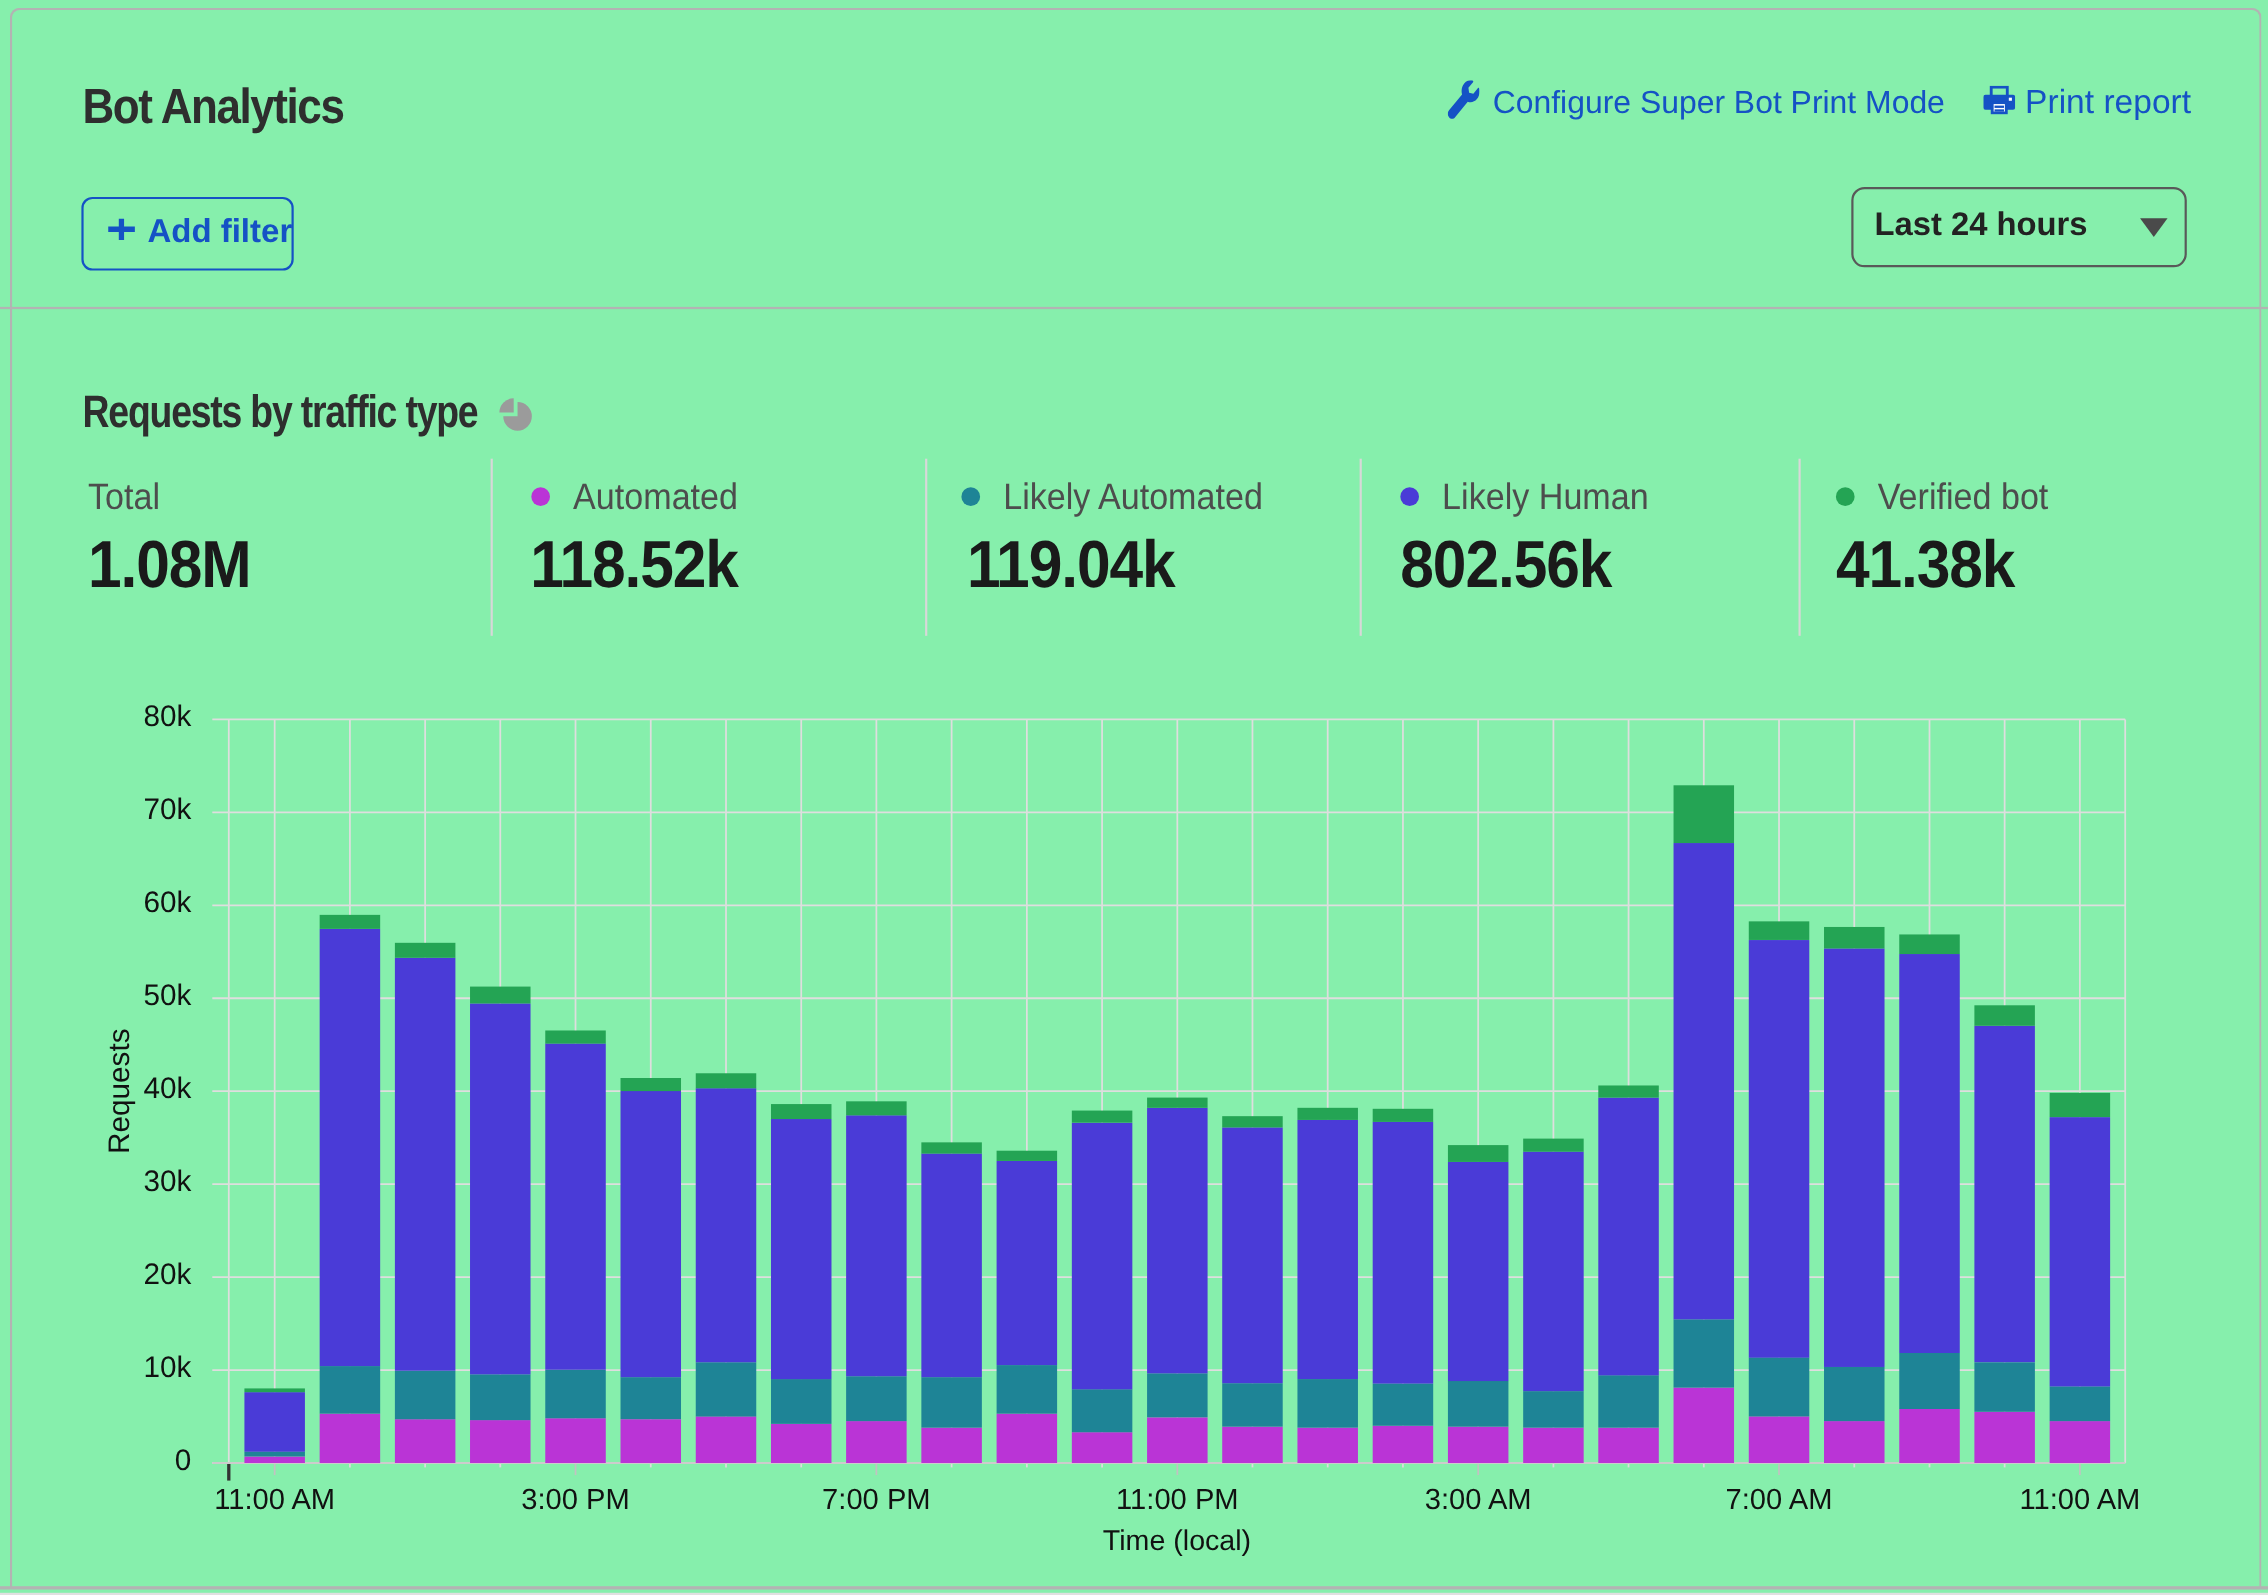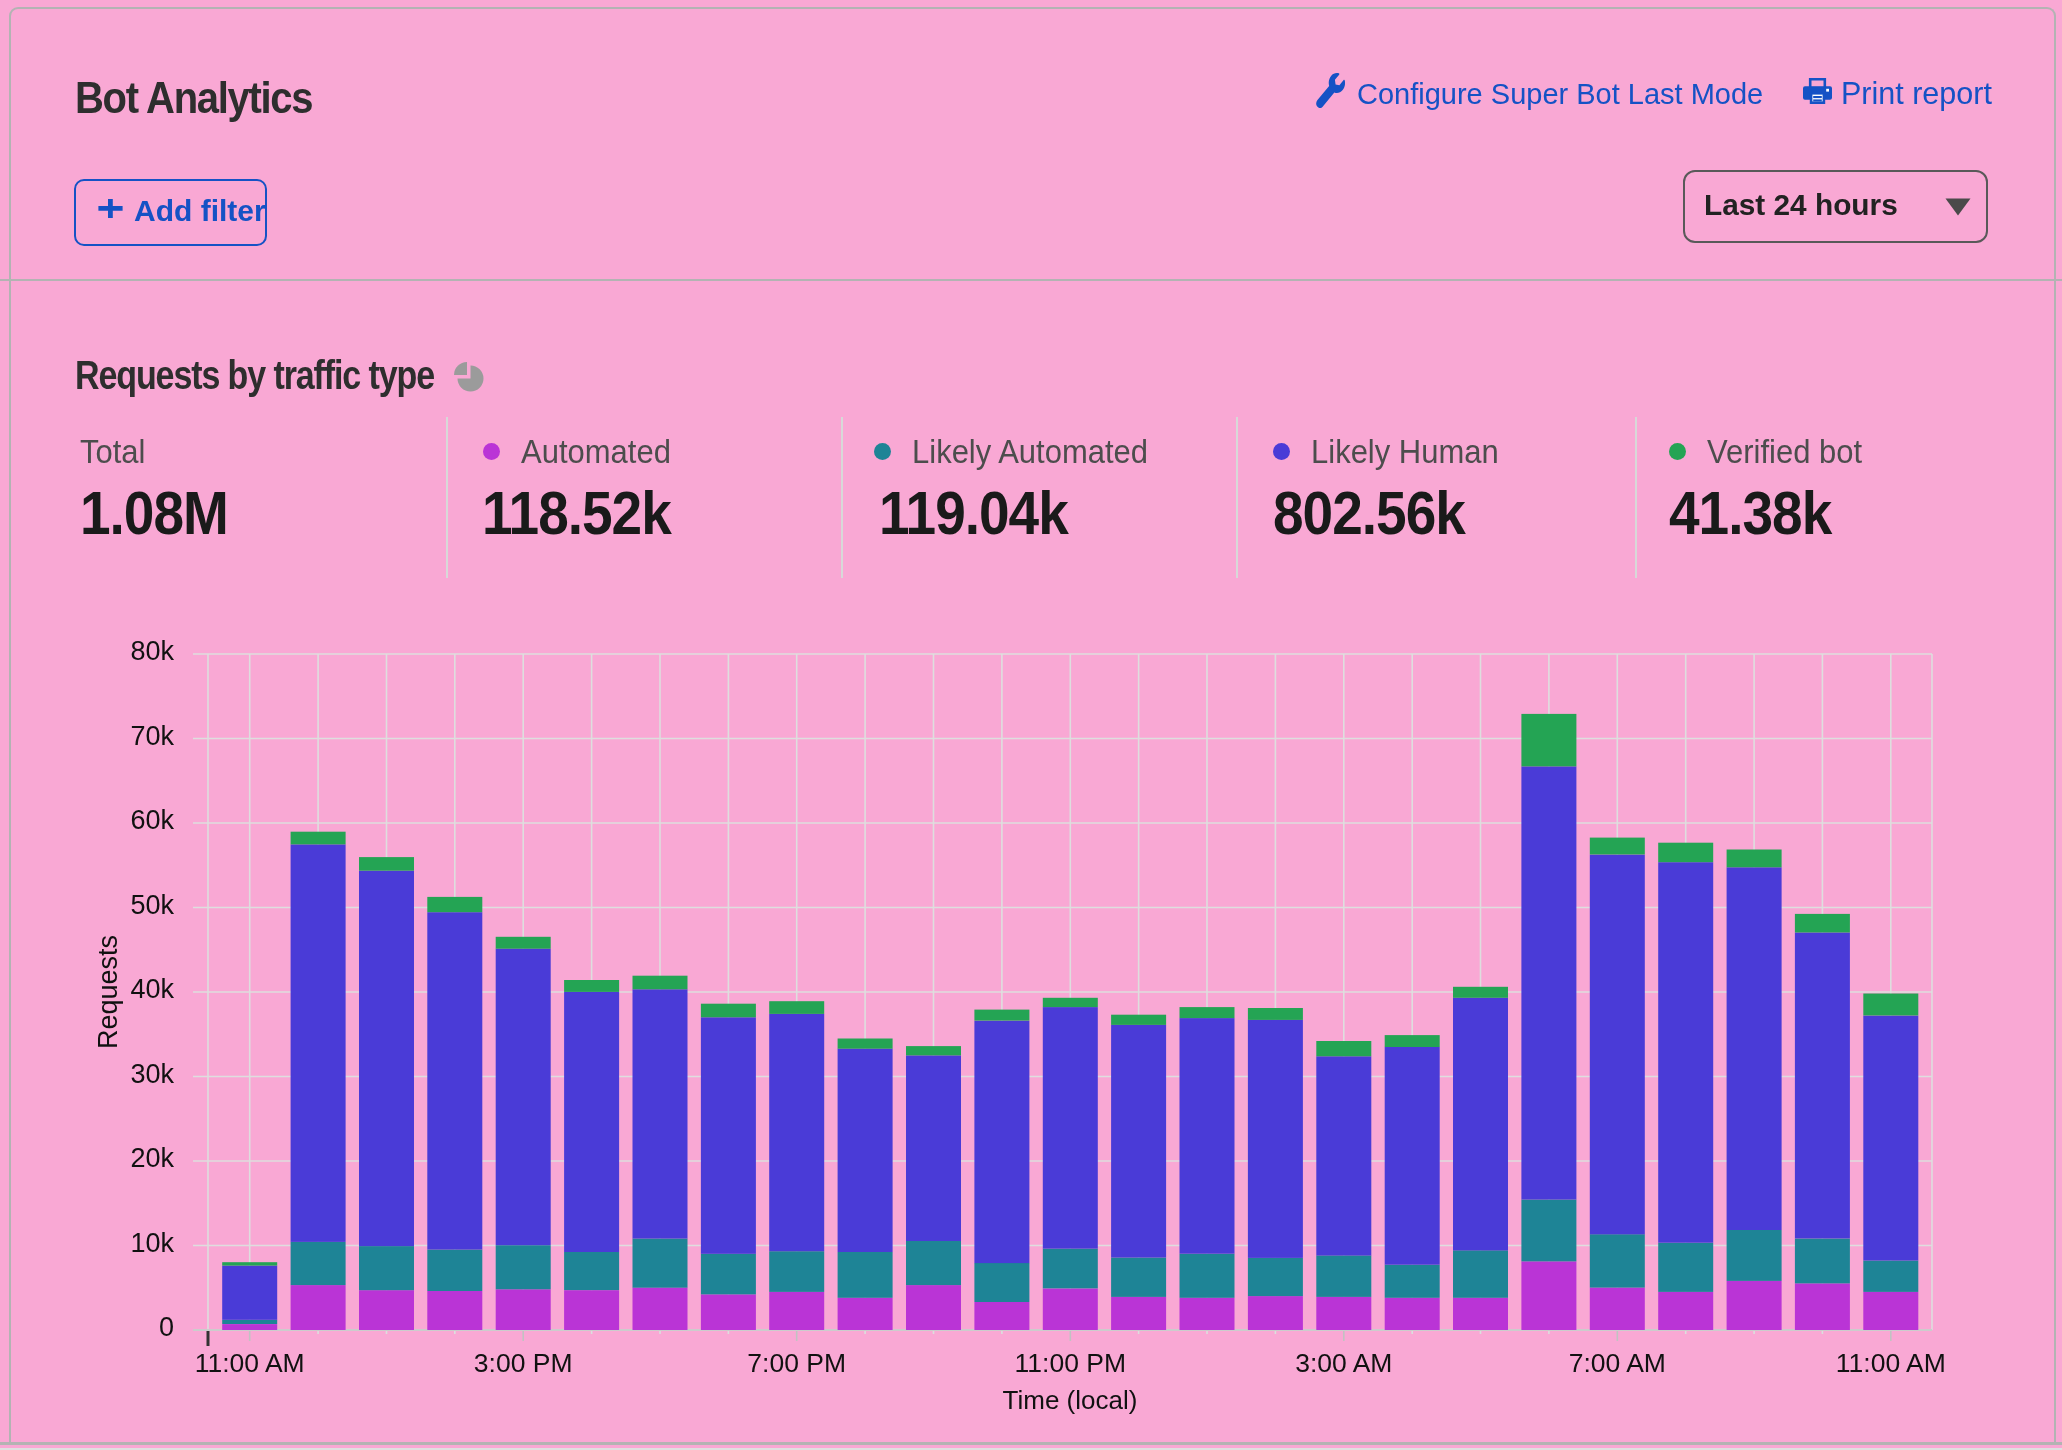--- a/index.html
+++ b/index.html
@@ -1,25 +1,25 @@
 <!DOCTYPE html>
 <html><head><meta charset="utf-8"><style>
 html,body{margin:0;padding:0;background:#fff;font-family:'Liberation Sans',sans-serif;}
 *{box-sizing:border-box}
 </style></head><body>
-<div style="position:relative;width:2062px;height:1450px;overflow:hidden;background:#f9a8d4">
+<div style="position:relative;width:2062px;height:1450px;overflow:hidden;background:#86efac">
 <div style="position:absolute;left:9px;top:7px;width:2047px;height:1437px;border:2px solid #b3b3b3;border-bottom:none;border-radius:9px 9px 0 0"></div>
 <div style="position:absolute;left:0;top:279px;width:2062px;height:2px;background:#b3b3b3"></div>
 <div style="position:absolute;left:0;top:1442px;width:2062px;height:2.5px;background:#b3b3b3"></div>
 <div style="position:absolute;left:0;top:1447.5px;width:2062px;height:2px;background:#e0e0e0"></div>
 <div style="position:absolute;left:75px;top:76.8px;font-size:40px;font-weight:700;color:#2e2e2e;line-height:44.7px;white-space:pre;letter-spacing:-1.3px;transform:scaleY(1.12);transform-origin:0 36.2px">Bot Analytics</div>
 <svg width="29" height="35" viewBox="0 0 512 512" preserveAspectRatio="none" style="position:absolute;left:1316px;top:73px">
       <path fill="#1552c5" d="M507.73 109.1c-2.24-9.03-13.54-12.09-20.12-5.51l-74.36 74.36-67.88-11.31-11.31-67.88 74.36-74.36c6.62-6.62 3.43-17.9-5.66-20.16-47.38-11.74-99.55.91-136.58 37.93-39.64 39.64-50.55 97.1-34.05 147.2L25.74 395.76c-31.19 31.19-28.99 72.51 0 97.5 28 26 66.51 28.99 91.5 0l206.21-209.21c50.12 16.71 107.47 5.68 147.37-34.22 37.07-37.07 49.7-89.32 37.91-136.73z"></path>
     </svg>
-<div style="position:absolute;left:1357px;top:77.7px;font-size:29px;font-weight:400;color:#1552c5;line-height:32.4px;white-space:pre">Configure Super Bot Last Mode</div>
+<div style="position:absolute;left:1357px;top:77.7px;font-size:29px;font-weight:400;color:#1552c5;line-height:32.4px;white-space:pre">Configure Super Bot Print Mode</div>
 <svg width="29" height="26" viewBox="0 0 29 26" style="position:absolute;left:1803px;top:78px">
       <rect x="7.2" y="1.2" width="14.6" height="9" fill="none" stroke="#1552c5" stroke-width="2.6"></rect>
       <path fill="#1552c5" d="M2 8.2h25a2 2 0 0 1 2 2v9.6a2 2 0 0 1-2 2h-25a2 2 0 0 1-2-2v-9.6a2 2 0 0 1 2-2z"></path>
       <rect x="23.2" y="10.8" width="2.8" height="2.8" fill="#fff"></rect>
       <rect x="8.1" y="15.3" width="12.8" height="9.4" fill="#fff" stroke="#1552c5" stroke-width="2.6"></rect>
       <rect x="10.2" y="18" width="8.6" height="2.1" fill="#1552c5"></rect>
       <rect x="10.2" y="21.4" width="8.6" height="2.1" fill="#1552c5"></rect>
     </svg>
 <div style="position:absolute;left:1841px;top:76.4px;font-size:30.5px;font-weight:400;color:#1552c5;line-height:34.1px;white-space:pre">Print report</div>
 <div style="position:absolute;left:74px;top:179px;width:193px;height:67px;border:2.5px solid #1552c5;border-radius:10px"></div>

